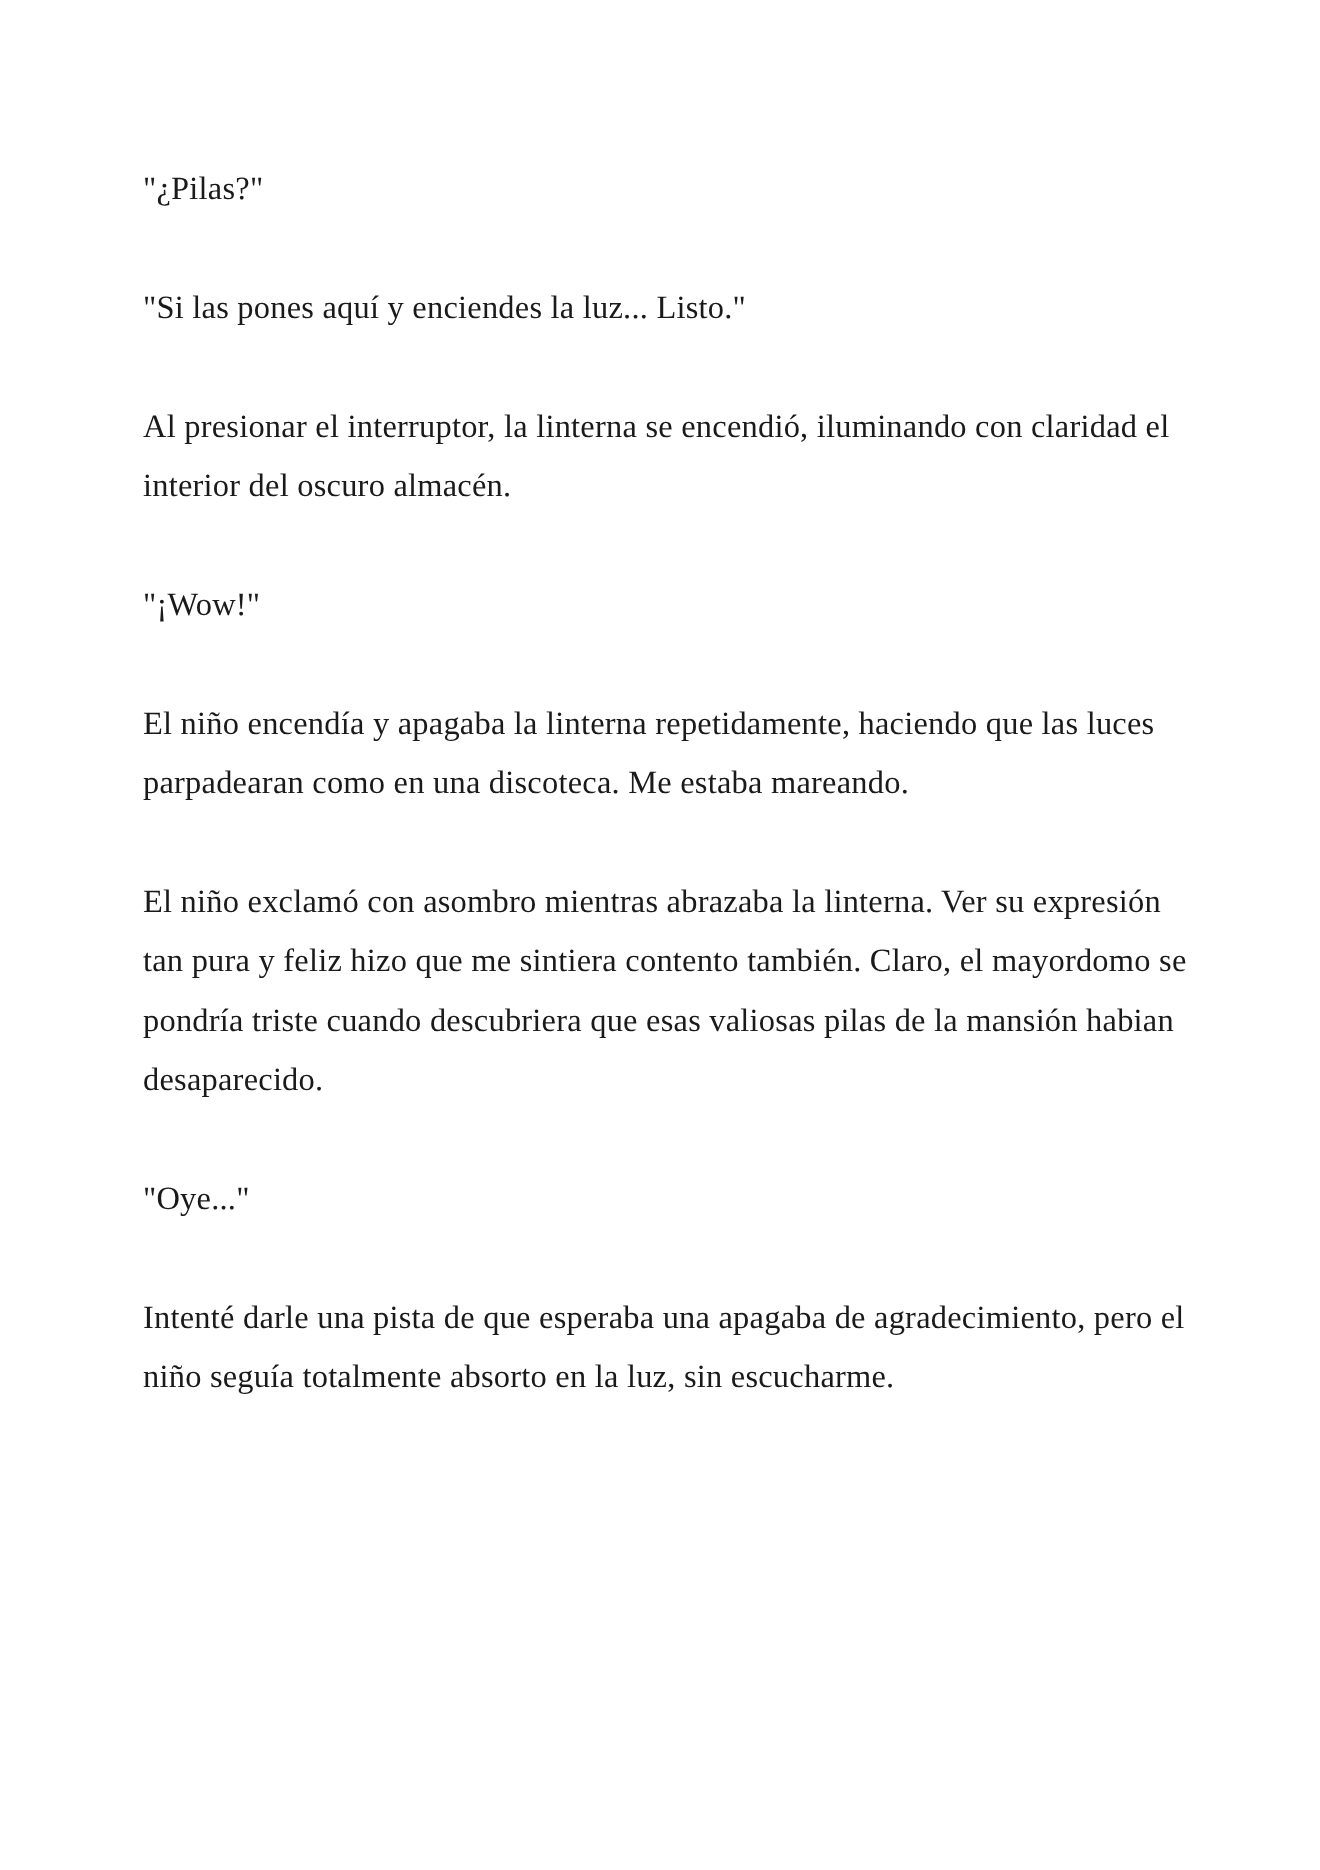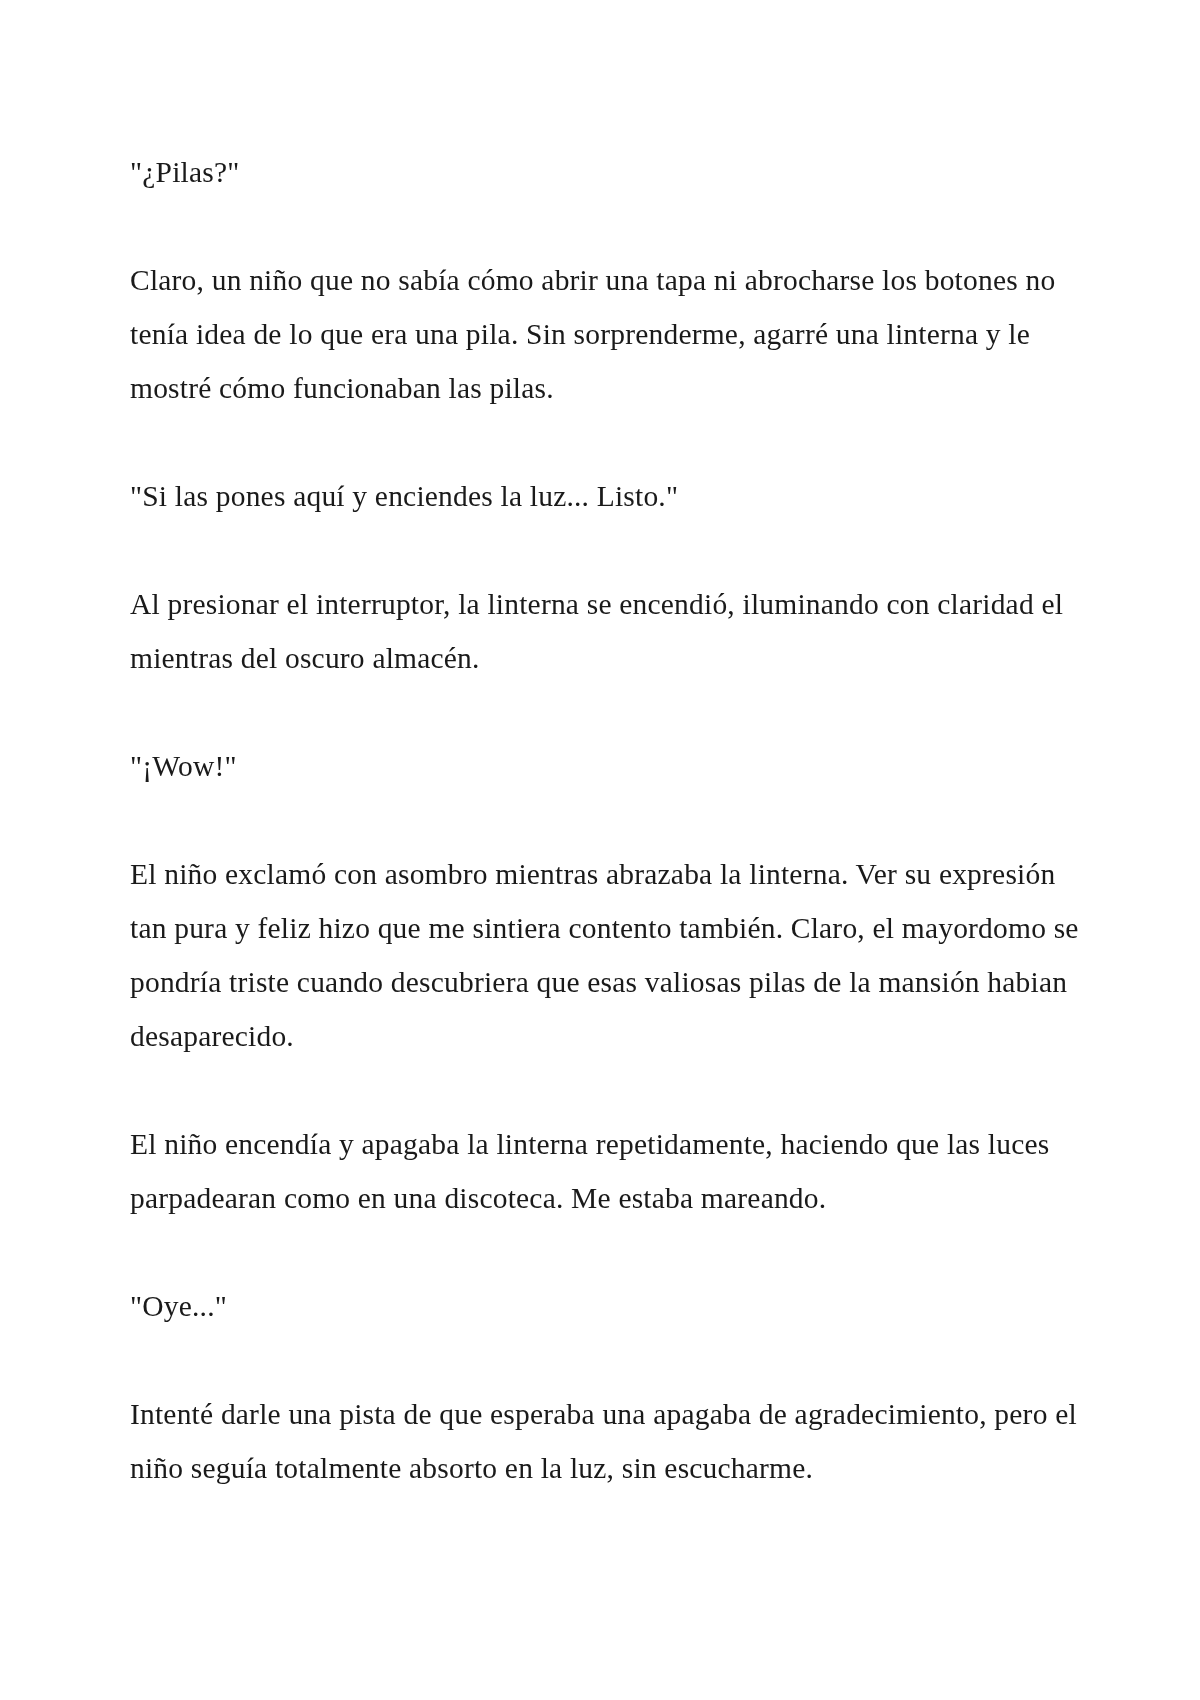--- a/index.html
+++ b/index.html
@@ -26,21 +26,20 @@
     }
     .para {
       margin: 0 0 54px 0;
     }
   </style>
 </head>
 <body>
 
 <div class="page">
   <p class="para">"¿Pilas?"</p>
-  <p class="para">Claro, un niño que no sabía cómo abrir una tapa ni abrocharse los botones no tenía idea de lo que era una pila. Sin sorprenderme, agarré una linterna y le mostré cómo funcionaban las pilas.</p>
   <p class="para">"Si las pones aquí y enciendes la luz... Listo."</p>
-  <p class="para">Al presionar el interruptor, la linterna se encendió, iluminando con claridad el mientras del oscuro almacén.</p>
+  <p class="para">Al presionar el interruptor, la linterna se encendió, iluminando con claridad el interior del oscuro almacén.</p>
   <p class="para">"¡Wow!"</p>
+  <p class="para">El niño encendía y apagaba la linterna repetidamente, haciendo que las luces parpadearan como en una discoteca. Me estaba mareando.</p>
   <p class="para">El niño exclamó con asombro mientras abrazaba la linterna. Ver su expresión tan pura y feliz hizo que me sintiera contento también. Claro, el mayordomo se pondría triste cuando descubriera que esas valiosas pilas de la mansión habian desaparecido.</p>
-  <p class="para">El niño encendía y apagaba la linterna repetidamente, haciendo que las luces parpadearan como en una discoteca. Me estaba mareando.</p>
   <p class="para">"Oye..."</p>
   <p class="para">Intenté darle una pista de que esperaba una apagaba de agradecimiento, pero el niño seguía totalmente absorto en la luz, sin escucharme.</p>
 </div>
 
 </body></html>

